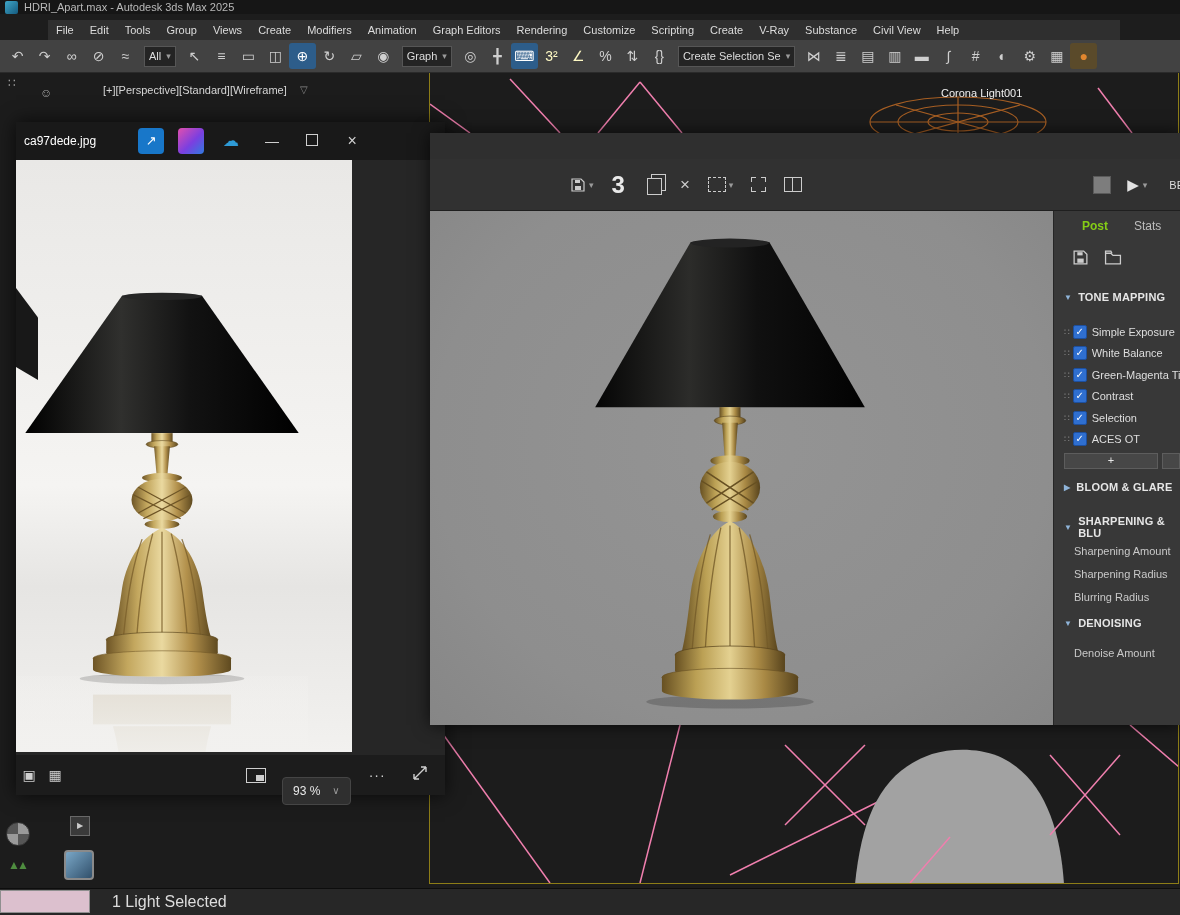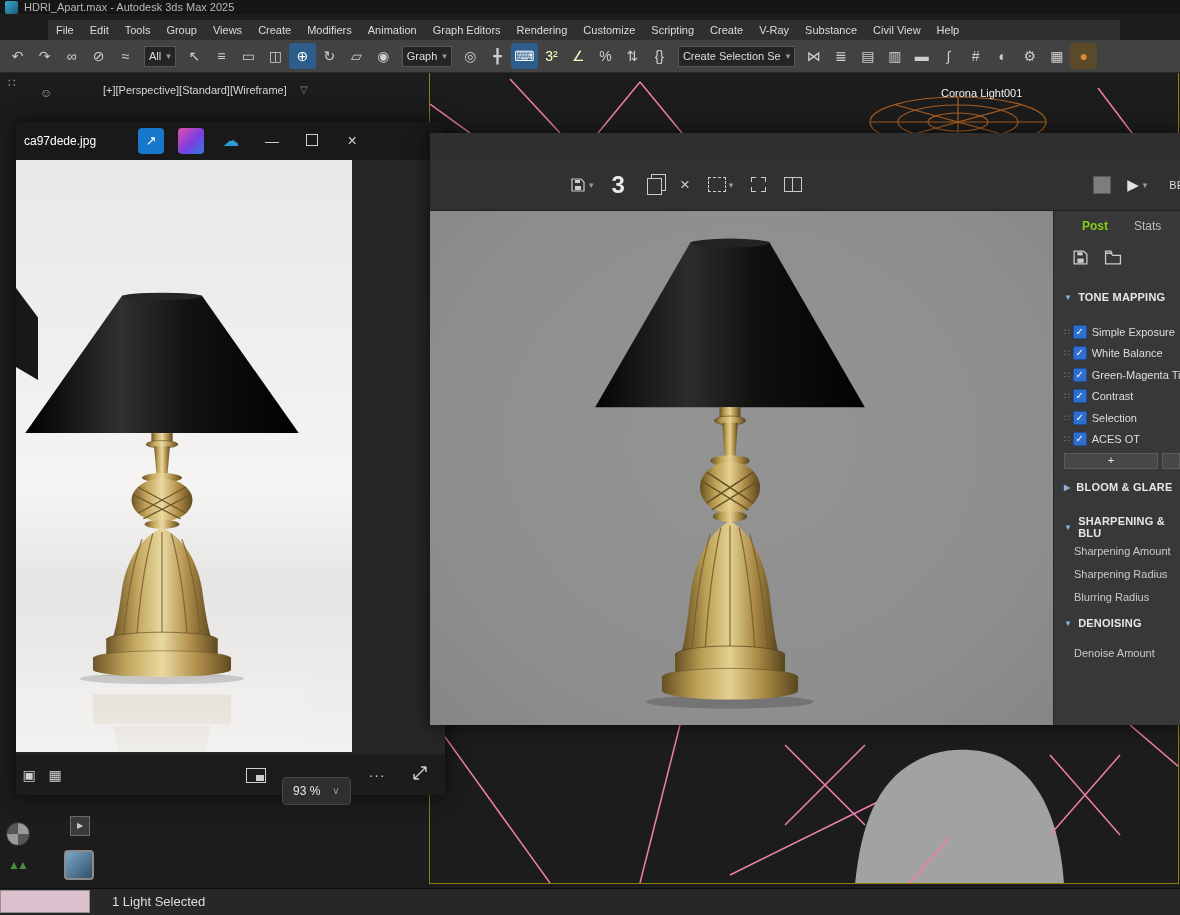--- a/index.html
+++ b/index.html
@@ -104,21 +104,21 @@
   .cb::before{content:"✓";}
   .tm-label{color:#dedede;}
   .param-label{color:#c9c9c9;margin-left:20px;}
   .plus-btn{background:#474747;border:1px solid #5d5d5d;color:#e8e8e8;text-align:center;height:14px;
             line-height:13px;font-size:11px;}
   .svg-ic{display:inline-block;}
 
   
   #statusbar{left:0;top:888px;width:1180px;height:27px;background:#272727;border-top:1px solid #0d0d0d;}
   #color-swatch{left:0;top:890px;width:90px;height:23px;background:#dcc0ce;border:1px solid #8f8f8f;box-sizing:border-box;}
-  #status-text{left:112px;top:889px;color:#dddddd;font-size:13px;line-height:25px;text-align:right;}
+  #status-text{left:112px;top:889px;color:#dddddd;font-size:16px;line-height:25px;text-align:right;}
 
   
   #nav-wheel-icon{left:6px;top:822px;width:22px;height:22px;border-radius:50%;
       background:conic-gradient(#9a9a9a 0 90deg,#565656 0 180deg,#9a9a9a 0 270deg,#565656 0);border:1px solid #333;}
   #play-box-icon{left:70px;top:816px;width:18px;height:18px;background:#3a3a3a;border:1px solid #6a6a6a;
       color:#cccccc;font-size:8px;line-height:18px;text-align:center;}
   #trees-icon{left:8px;top:858px;color:#4e8c3f;font-size:12px;letter-spacing:-3px;}
   #material-swatch-icon{left:64px;top:850px;width:26px;height:26px;border-radius:4px;border:2px solid #8a8a8a;
       background:linear-gradient(135deg,#7aa7c7,#31506b);}
 </style>

